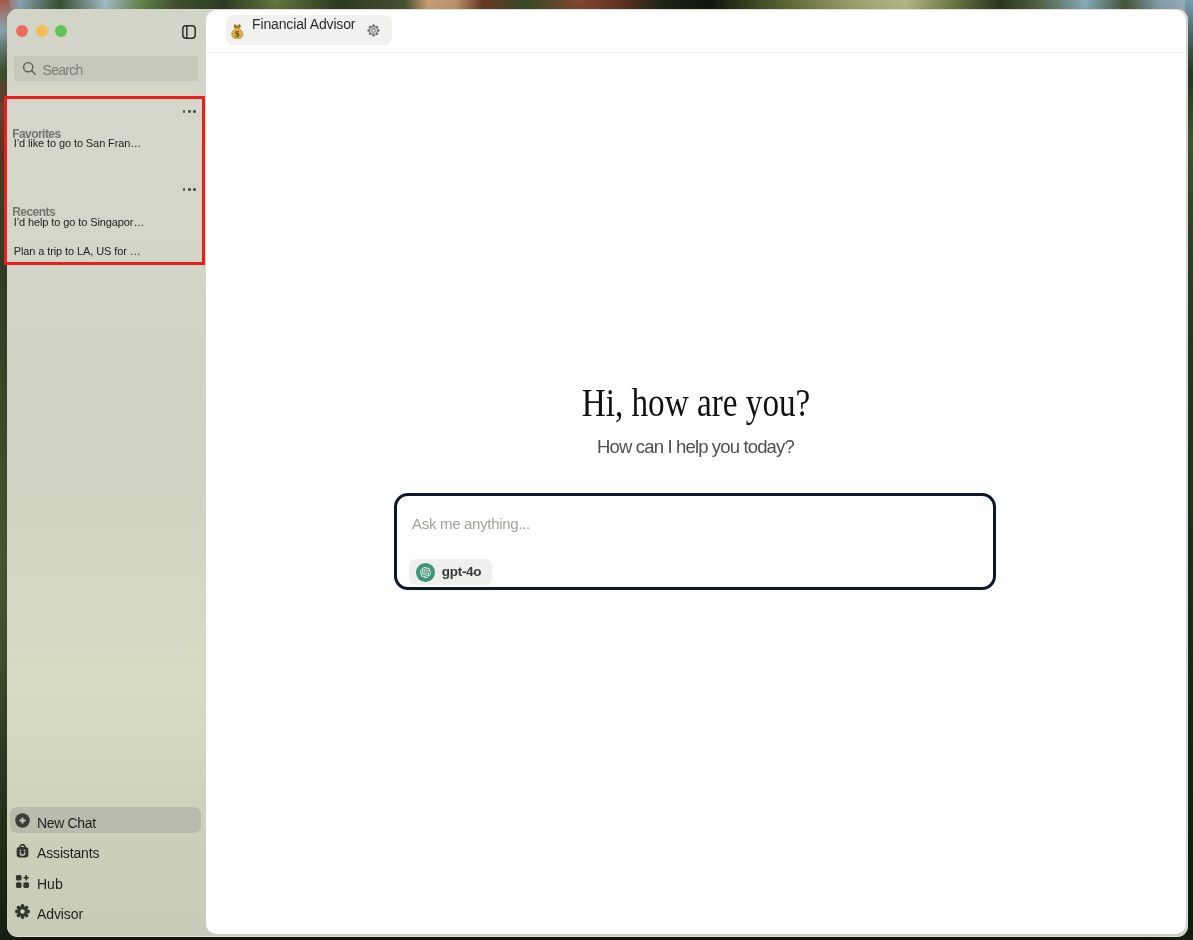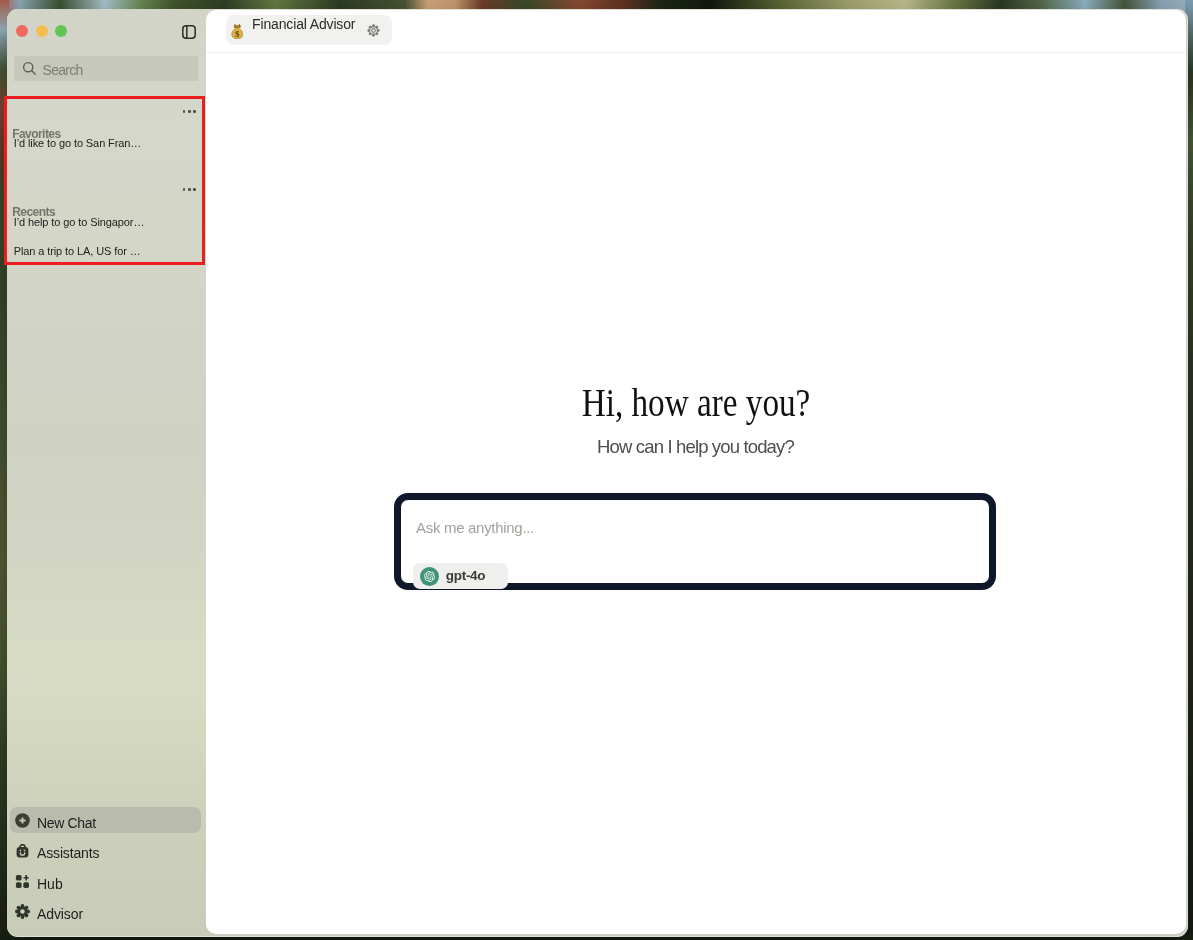--- a/index.html
+++ b/index.html
@@ -77,25 +77,25 @@
   #tab { position:absolute; left:20.5px; top:5.8px; width:165.7px; height:30px;
     border-radius:8px; background:#f1f1ef; }
   #tab .title { position:absolute; left:26.1px; top:2px; font-size:14px;
     letter-spacing:-0.15px; color:#2b2b29; font-weight:500; }
   #greet { position:absolute; left:0; top:373.4px; width:980px; text-align:center;
     font-family:"Liberation Serif", serif; font-size:40px; color:#111110;
     font-weight:400; transform:scaleX(0.83); }
   #sub { position:absolute; left:0; top:428.6px; width:980px; text-align:center;
     font-size:18.5px; color:#4f4f4b; letter-spacing:-0.85px; }
   #inputbox { position:absolute; left:188.5px; top:483.5px; width:602px; height:97px;
-    border:7px solid #0f172a; border-radius:14px; background:#fff;
+    border:3px solid #0f172a; border-radius:14px; background:#fff;
     box-shadow:0 1px 3px rgba(0,0,0,.03); }
   #inputbox .ph { position:absolute; left:15px; top:20.2px; font-size:15px;
     letter-spacing:-0.3px; color:#a3a19b; }
-  #pill { position:absolute; left:12.3px; top:62.5px; width:95px; height:26px;
+  #pill { position:absolute; left:12.3px; top:62.5px; width:83px; height:26px;
     border-radius:7px; background:#efefed; }
   #pill .lbl { position:absolute; left:32.5px; top:6.9px; font-size:13.5px;
     font-weight:bold; letter-spacing:-0.3px; color:#3a3a38; }
 </style>
 </head>
 <body>
   <div id="wp-top"></div>
   <div id="wp-left"></div>
   <div id="wp-right"></div>
   <div id="wp-bottom"></div>

